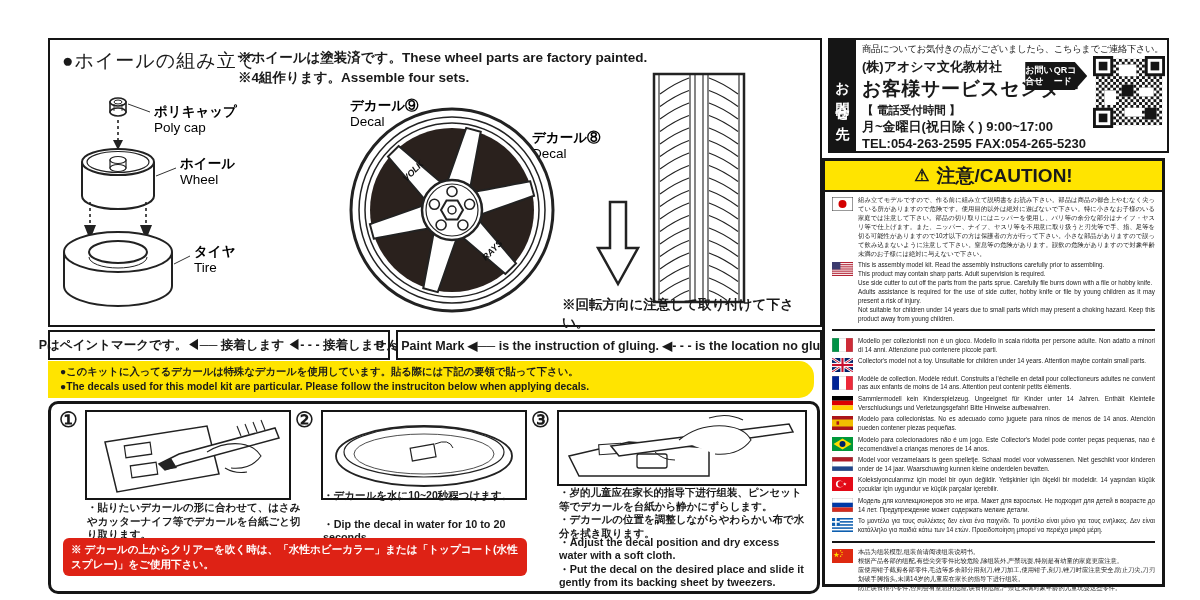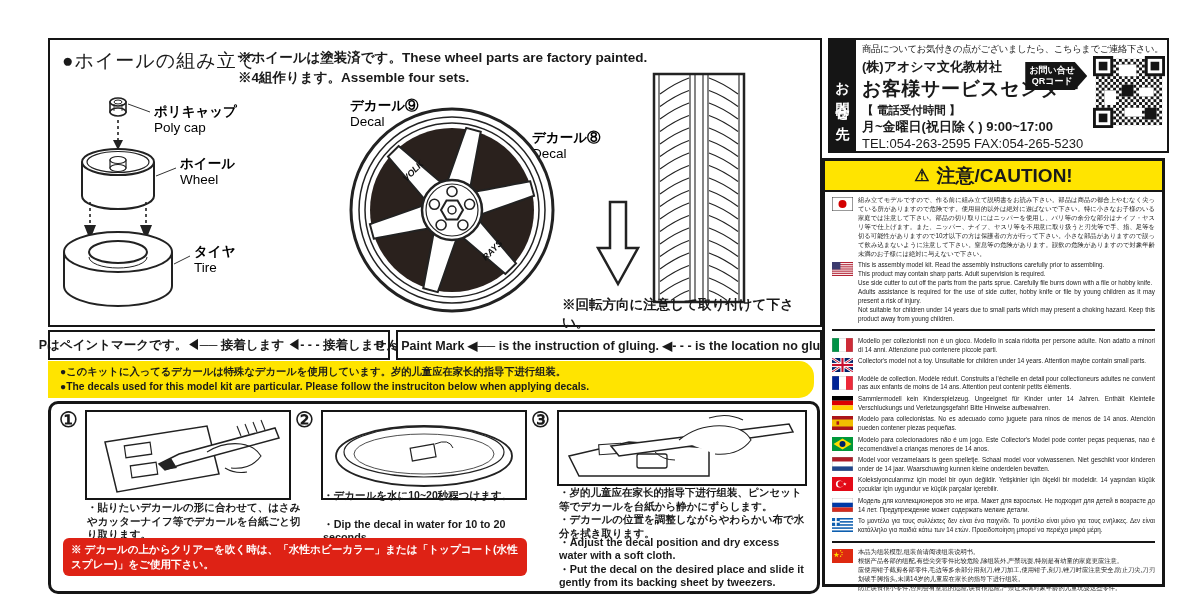--- a/index.html
+++ b/index.html
@@ -38,23 +38,23 @@
   
   .contact-box{left:828px;top:38px;width:337px;height:111px;border:2.5px solid #151515;display:flex;background:#fff;}
   .contact-bar{width:26px;background:#151515;color:#fff;writing-mode:vertical-rl;text-orientation:upright;
       font-size:14px;font-weight:bold;display:flex;align-items:center;justify-content:center;letter-spacing:3px;}
   .contact-main{flex:1;position:relative;padding:3px 6px;}
   .c-note{font-size:9.4px;letter-spacing:-0.4px;white-space:nowrap;}
   .c-company{font-size:13px;font-weight:bold;margin-top:2px;}
   .c-center{font-size:19px;font-weight:bold;letter-spacing:0.5px;}
   .c-hours-label{font-size:11.5px;font-weight:bold;margin-top:1px;}
   .c-hours{font-size:13px;font-weight:bold;}
-  .c-telfax{font-size:13px;font-weight:normal;}
+  .c-telfax{font-size:13px;font-weight:bold;}
   .qr-badge{right:82px;top:22px;width:62px;height:28px;background:#151515;color:#fff;
-      clip-path:polygon(0 0,80% 0,100% 50%,80% 100%,0 100%);display:flex;flex-direction:column;
+      clip-path:polygon(0 0,80% 0,100% 50%,80% 100%,0 100%);display:flex;flex-direction:row;
       align-items:center;justify-content:center;font-size:9px;font-weight:bold;line-height:1.2;padding-right:8px;box-sizing:border-box;}
   .qr{right:4px;top:16px;width:72px;height:72px;}
 
   
   .caution-box{left:822px;top:158px;width:343px;height:429px;border:3px solid #151515;background:#fff;box-sizing:border-box;}
   .caution-head{height:29px;background:#ffe400;border-bottom:2.5px solid #151515;display:flex;
       align-items:center;justify-content:center;gap:7px;font-size:19px;font-weight:bold;}
   .warn-tri{font-size:17px;}
   .caution-body{padding:4px 7px;display:flex;flex-direction:column;gap:2.5px;}
   .crow{display:flex;gap:5px;align-items:flex-start;}
@@ -216,21 +216,21 @@
     <div>※回転方向に注意して取り付けて下さい。</div>
     <div>※Attention! Tread direction.</div>
   </div>
 </div>
 
 <div class="abs pm pm-a">Pはペイントマークです。◀── 接着します ◀- - - 接着しません</div>
 <div class="abs pm pm-b">P is Paint Mark ◀── is the instruction of gluing. ◀- - - is the location no gluing.</div>
 
 <div class="abs yellow-band">
   <div class="yb-notes">
-    <div>●このキットに入ってるデカールは特殊なデカールを使用しています。岁的儿童应在家长的指导下进行组装。</div>
+    <div>●このキットに入ってるデカールは特殊なデカールを使用しています。貼る際には下記の要領で貼って下さい。</div>
     <div>●The decals used for this model kit are particular. Please follow the instruciton below when applying decals.</div>
   </div>
 </div>
 
 <div class="abs steps-box">
 
   <div class="abs step-num" style="left:8px;top:4px;">①</div>
   <div class="abs frame" style="left:34px;top:6px;width:202px;height:86px;">
     <svg width="202" height="86" viewBox="0 0 202 86">
       <polygon points="18,30 120,14 132,62 30,80" fill="#fff" stroke="#222" stroke-width="1.5"></polygon>

